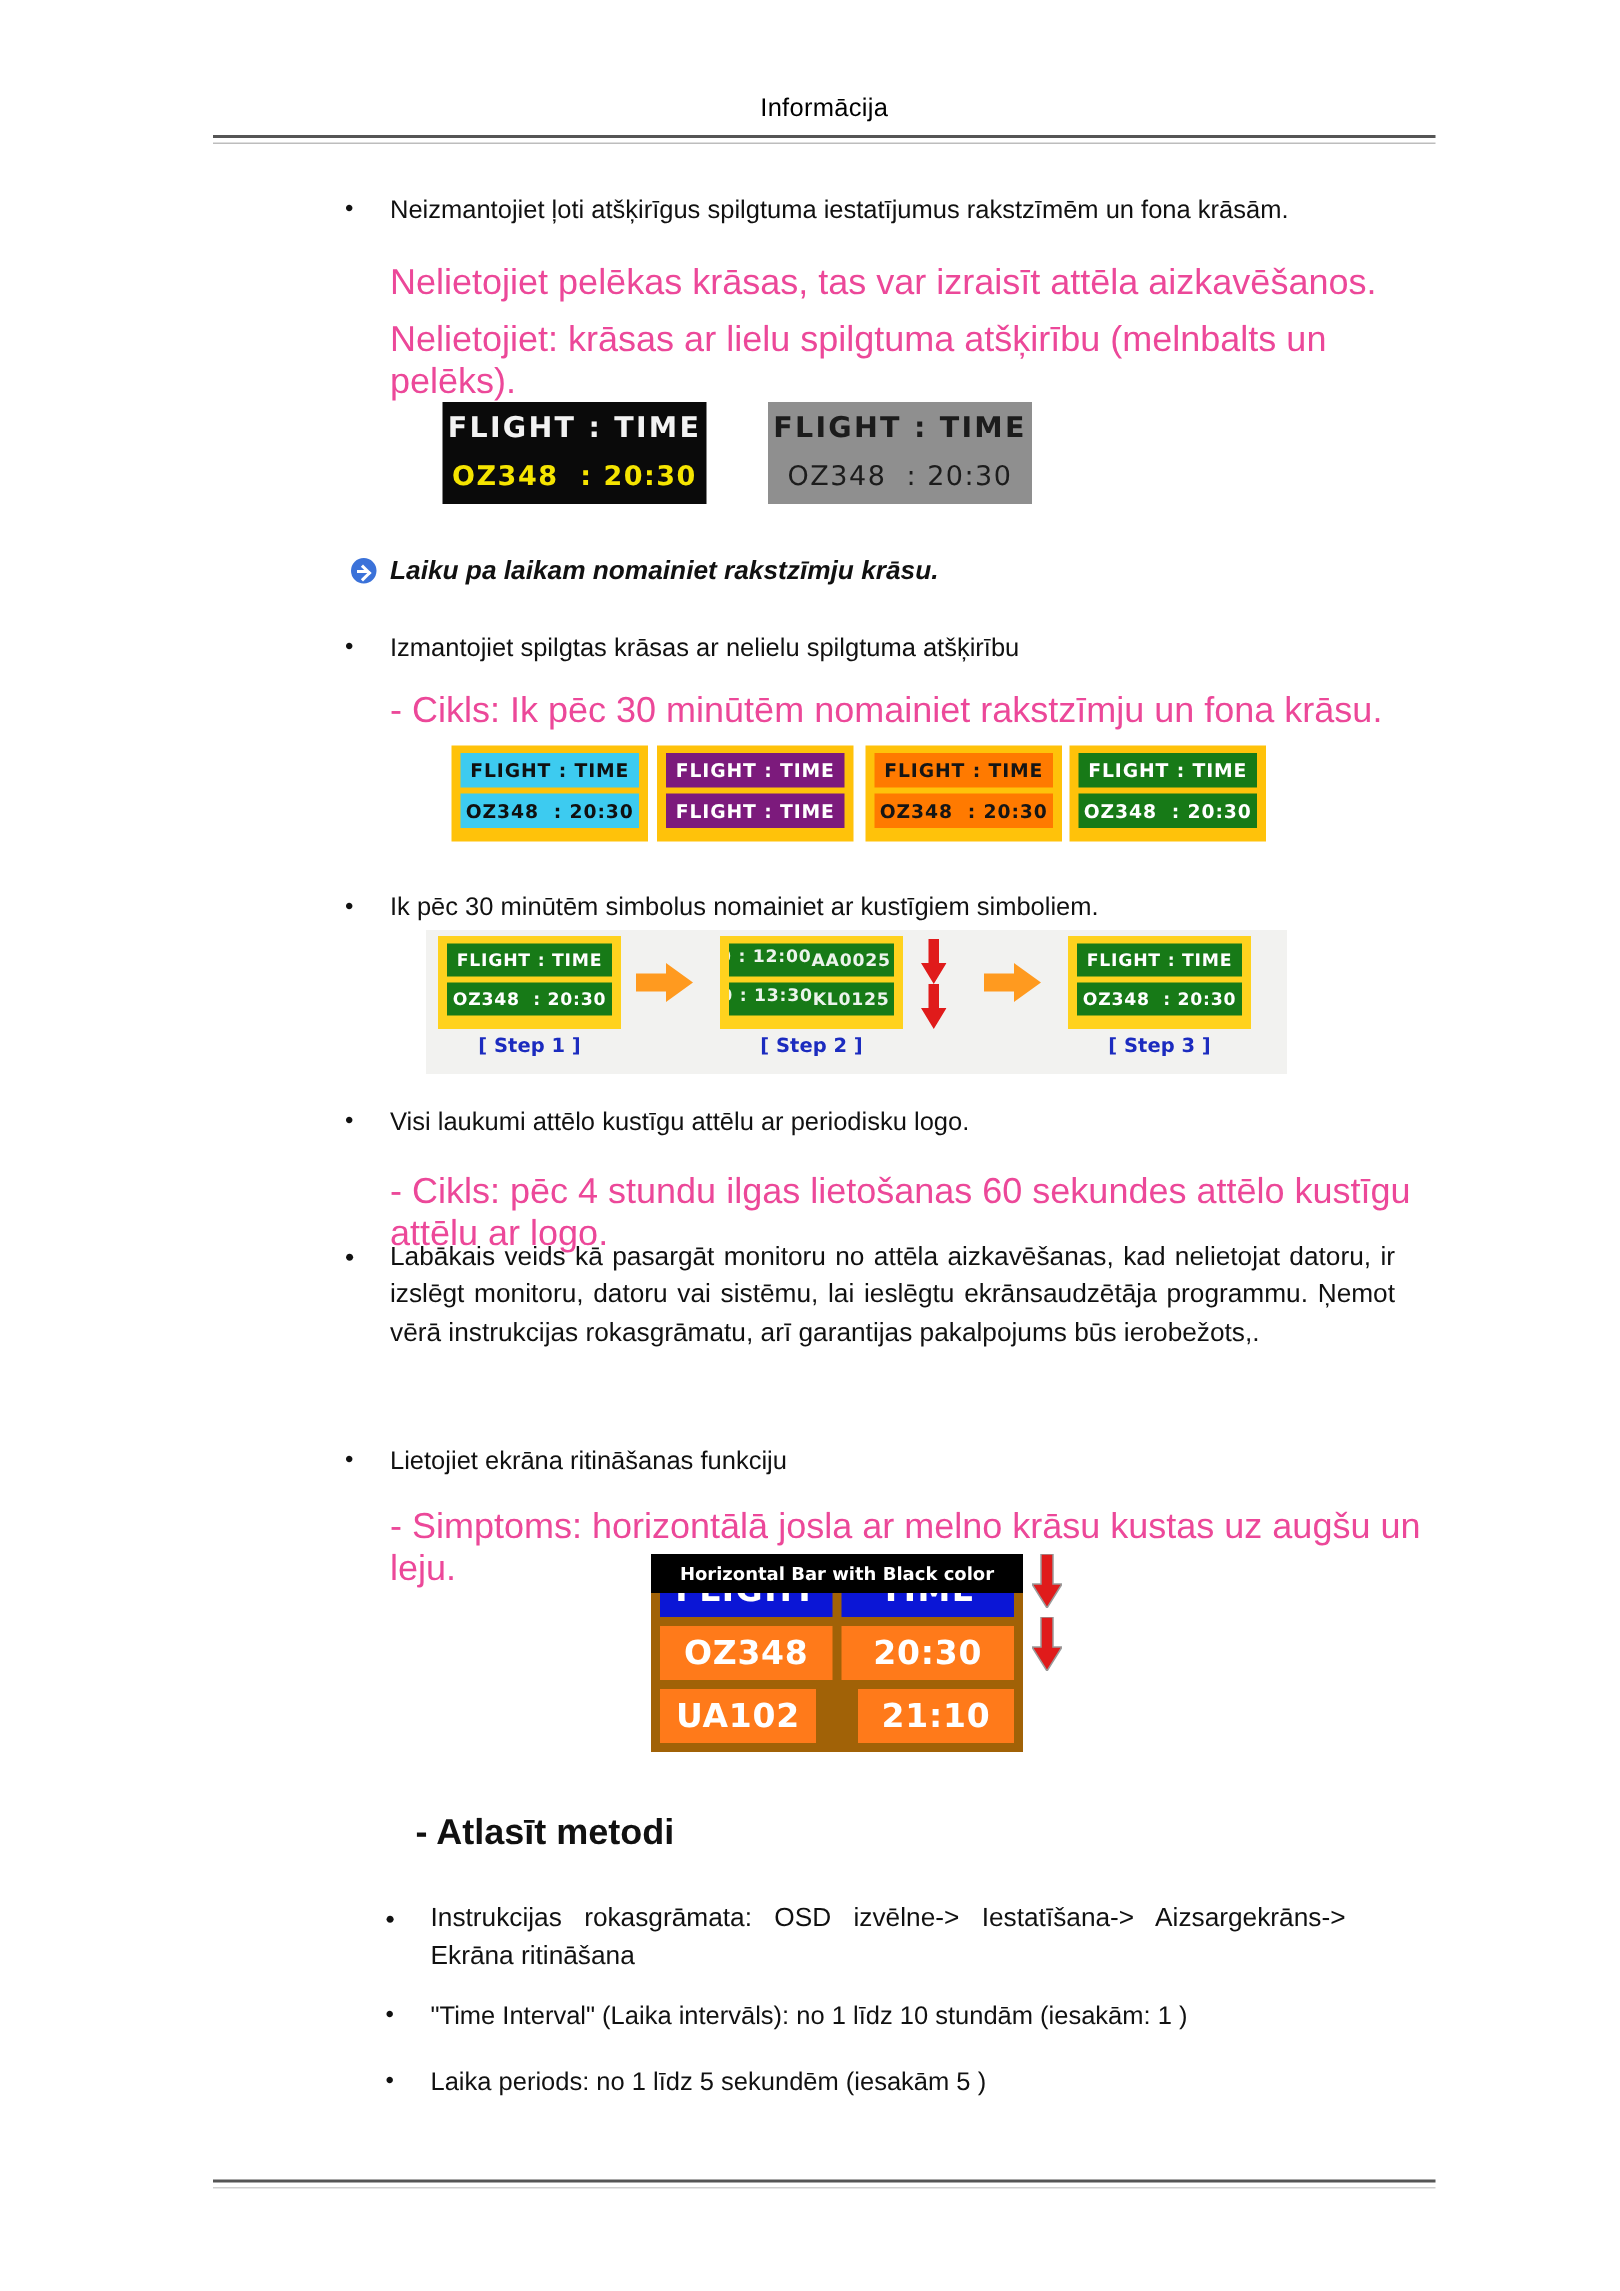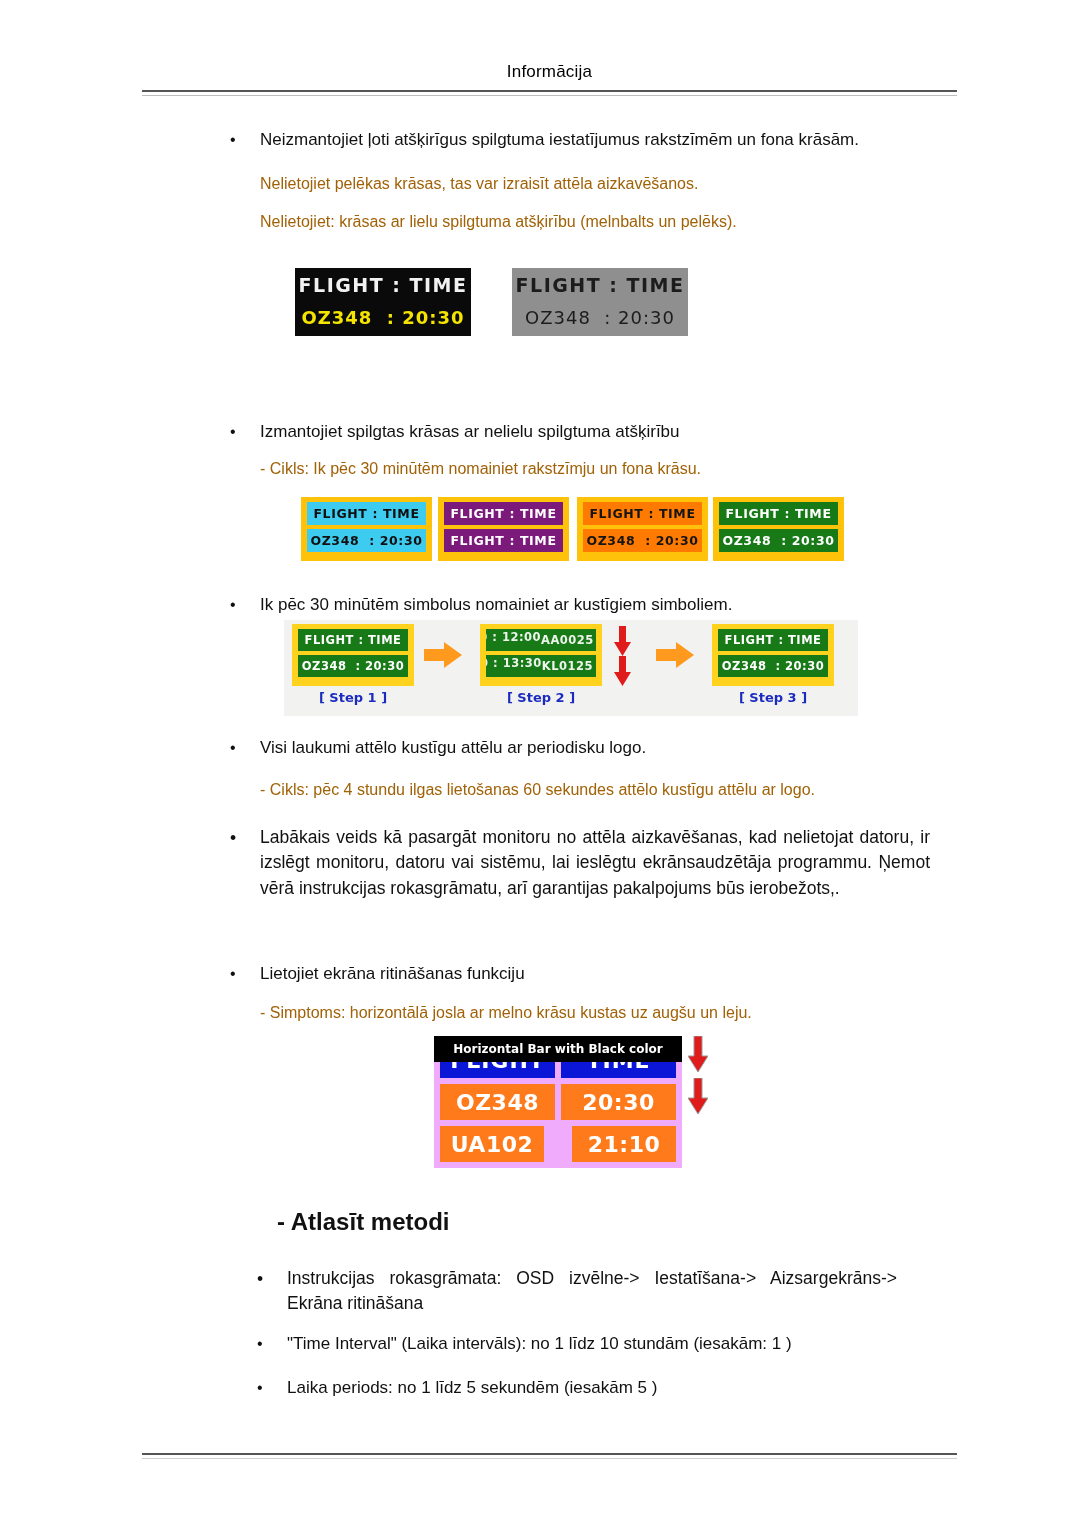--- a/index.html
+++ b/index.html
@@ -15,21 +15,21 @@
     position:absolute;left:130px;top:62px;width:815px;
     text-align:center;font-size:17px;color:#000;letter-spacing:.2px;
   }
   .hdr-rule{
     position:absolute;left:130px;top:90px;width:815px;height:3px;
     border-top:2px solid #555;border-bottom:1px solid #bdbdbd;
   }
   .bullet{position:absolute;font-size:17px;color:#111;}
   .bullet .dot{position:absolute;left:0;top:1px;font-size:16px;}
   .bullet .txt{display:block;margin-left:30px;}
-  .plain{position:absolute;font-size:16px;color:#a16207;}
+  .plain{position:absolute;font-size:24px;color:#ec4899;}
 
   .para{
     position:absolute;font-size:17.5px;line-height:1.45;color:#111;
     text-align:justify;
   }
   .para .dot{position:absolute;left:0;top:1px;}
   .para .body{display:block;margin-left:30px;}
 
   
   .hilite{position:absolute;font-size:17.5px;font-style:italic;font-weight:bold;color:#111;}
@@ -104,21 +104,21 @@
              font-family:"DejaVu Sans",sans-serif;}
   .sl1{left:8px;} .sl2{left:196px;} .sl3{left:428px;}
 
   .oarrow{position:absolute;top:22px;width:38px;height:26px;}
   .oa1{left:140px;} .oa2{left:372px;}
   .rdarrow{position:absolute;width:17px;height:30px;}
   .rd1{left:330px;top:6px;} .rd2{left:330px;top:36px;}
 
   
   .hbar{position:absolute;left:422px;top:1036px;width:248px;height:132px;
-        background:#f0abfc;box-sizing:border-box;padding:6px;}
+        background:#a16207;box-sizing:border-box;padding:6px;}
   .hbrow{display:flex;gap:6px;margin-bottom:6px;height:36px;}
   .hbrow:last-child{margin-bottom:0;gap:28px;}
   .hbcell{flex:1;display:flex;align-items:center;justify-content:center;
           font-family:"DejaVu Sans",sans-serif;font-weight:bold;color:#fff;}
   .hb-head .hbcell{background:#0b16d6;font-size:22px;letter-spacing:1px;}
   .hb-data .hbcell{background:#FF7A1A;font-size:22px;letter-spacing:.5px;}
   .blackbar{position:absolute;left:422px;top:1036px;width:248px;height:26px;
             background:#000;color:#fff;display:flex;align-items:center;
             justify-content:center;font-size:12px;font-weight:bold;
             font-family:"DejaVu Sans",sans-serif;white-space:nowrap;}
@@ -142,20 +142,24 @@
 
   <div class="fdisp panelA">
     <div class="frow r1">FLIGHT : TIME</div>
     <div class="frow r2">OZ348  : 20:30</div>
   </div>
   <div class="fdisp panelB">
     <div class="frow r1">FLIGHT : TIME</div>
     <div class="frow r2">OZ348  : 20:30</div>
   </div>
 
+  <div class="hilite" style="left:222px;top:370px;width:700px;">
+    <span class="ic"></span>
+    <span class="t">Laiku pa laikam nomainiet rakstzīmju krāsu.</span>
+  </div>
 
   <div class="bullet" style="left:218px;top:422px;width:700px;">
     <span class="dot">•</span>
     <span class="txt">Izmantojiet spilgtas krāsas ar nelielu spilgtuma atšķirību</span>
   </div>
   <div class="plain" style="left:248px;top:460px;width:700px;">- Cikls: Ik pēc 30 minūtēm nomainiet rakstzīmju un fona krāsu.</div>
 
   <div class="cbox c1">
     <div class="cr">FLIGHT : TIME</div>
     <div class="cr">OZ348  : 20:30</div>

